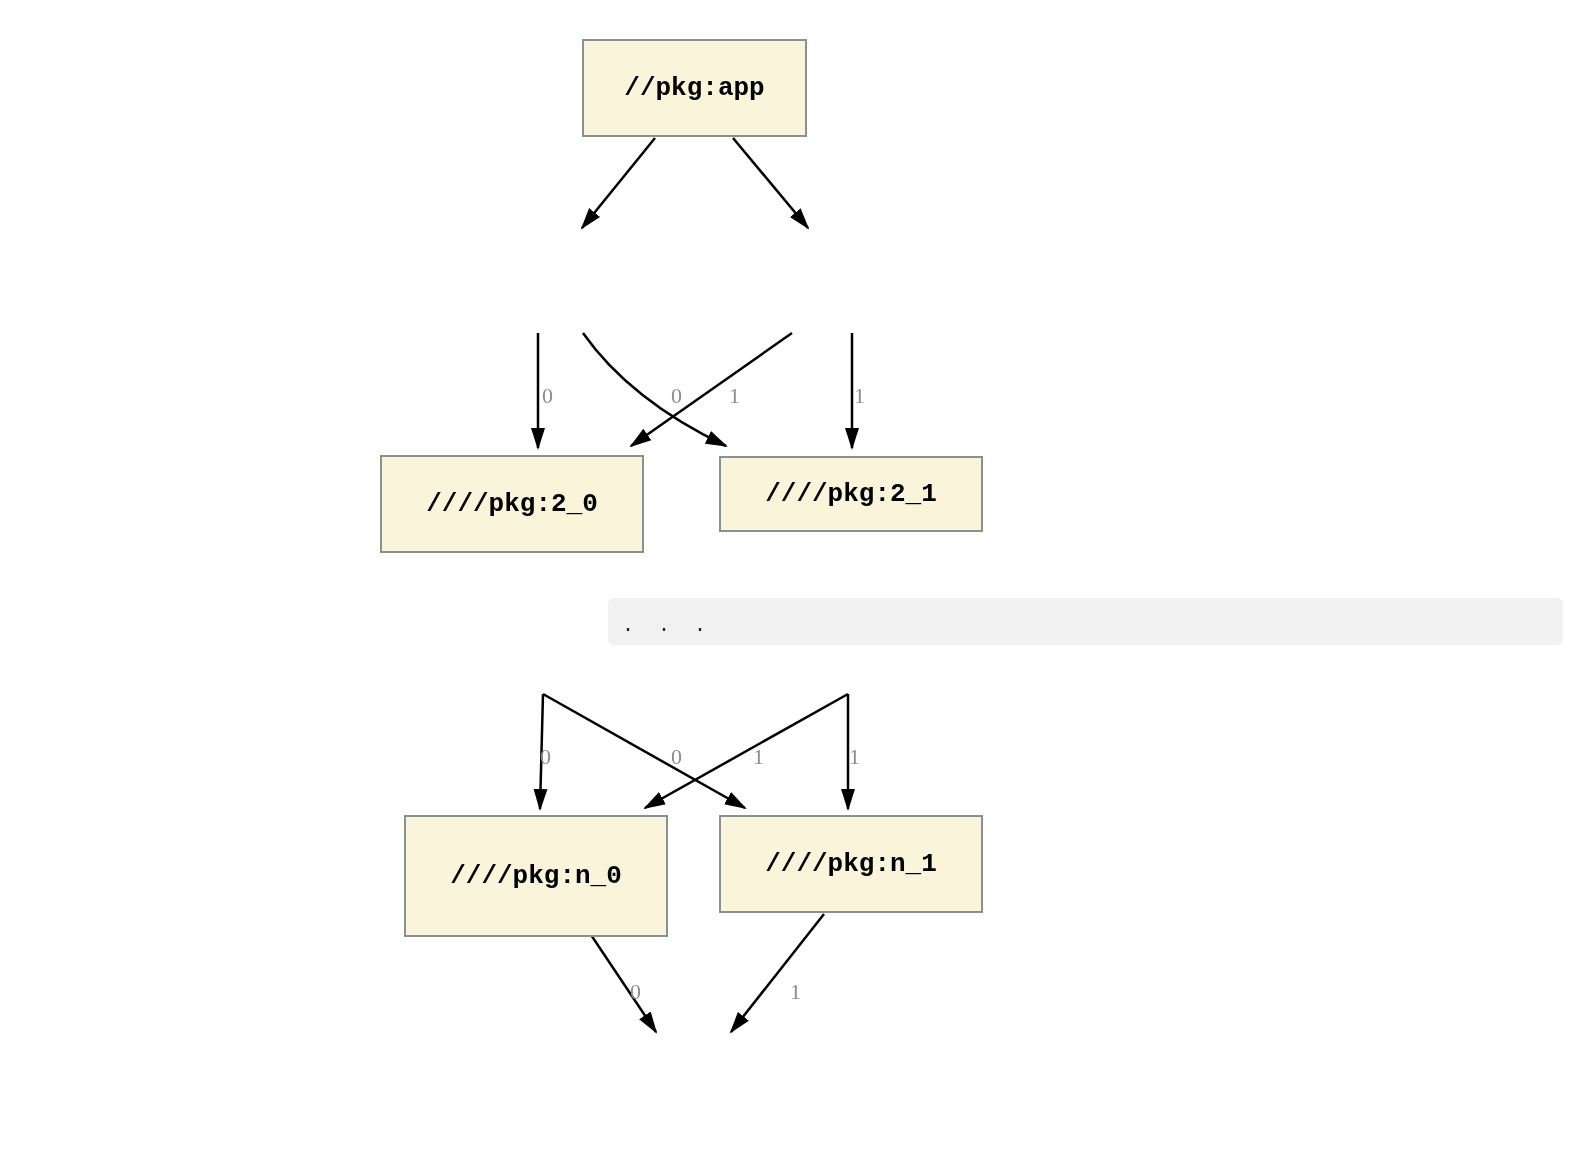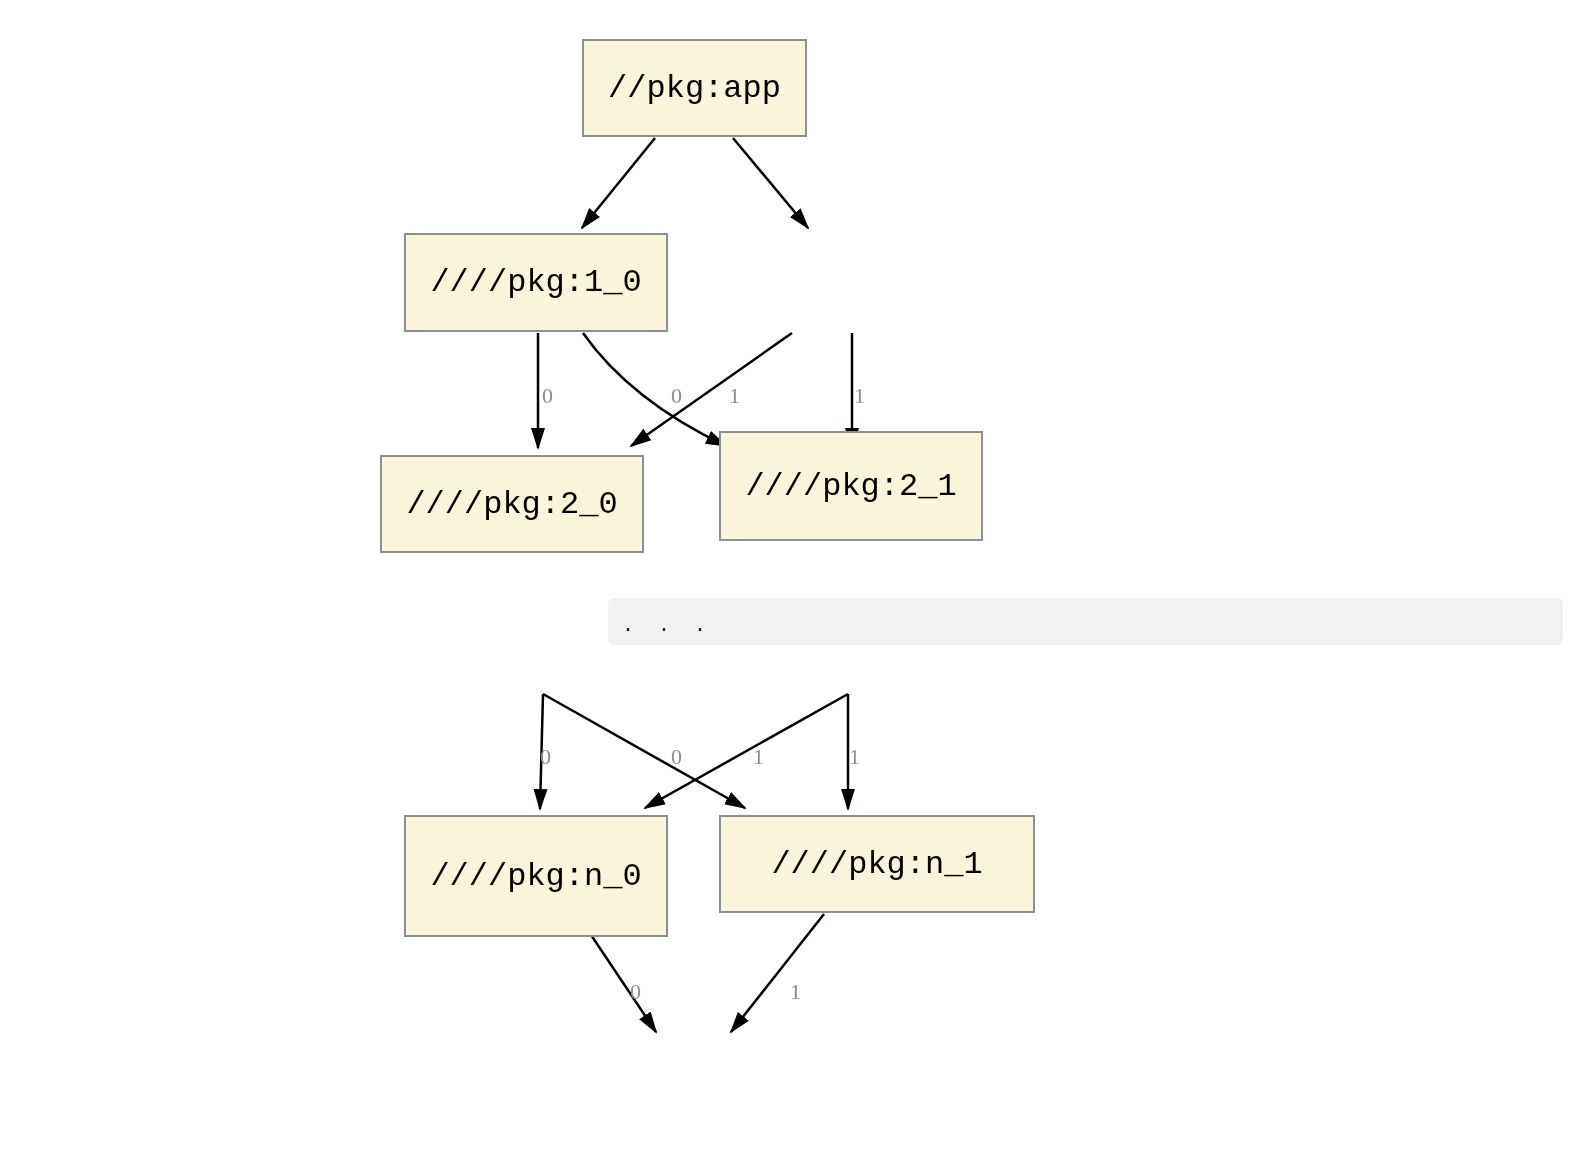--- a/index.html
+++ b/index.html
@@ -15,21 +15,21 @@
   .edges-svg{position:absolute;left:0;top:0;width:1592px;height:1162px;}
   .edge{stroke:var(--edge);stroke-width:2.5;fill:none;}
   .arrowhead{fill:var(--edge);}
   .node{
     position:absolute;box-sizing:border-box;
     background:var(--node-fill);border:2px solid var(--node-border);
     display:flex;align-items:center;justify-content:center;
   }
   .node span{
     font-family:"Liberation Mono","DejaVu Sans Mono",monospace;
-    font-weight:normal;font-size:32px;color:var(--node-text);
+    font-weight:bold;font-size:26px;color:var(--node-text);
     white-space:pre;letter-spacing:0;
   }
   .elabel{
     position:absolute;
     font-family:"Liberation Serif","DejaVu Serif",serif;
     font-size:22px;line-height:22px;color:var(--edge-label);
   }
   .ellipsis-band{
     position:absolute;left:608px;top:598px;width:955px;height:47px;
     background:var(--ellipsis-bg);border-radius:6px;
@@ -67,35 +67,32 @@
     <path class="edge" d="M848,694 L848,809" marker-end="url(#arrow)"></path>
 
     <path class="edge" d="M577,914 L656,1032" marker-end="url(#arrow)"></path>
     <path class="edge" d="M824,914 L731,1032" marker-end="url(#arrow)"></path>
   </svg>
 
   <div class="node" style="left:582px;top:39px;width:225px;height:98px">
     <span>//pkg:app</span>
   </div>
 
-  <div class="node" style="left:404px;top:233px;width:264px;height:99px">
-    <span>////pkg:1_0</span>
-  </div>
 
   <div class="node" style="left:380px;top:455px;width:264px;height:98px">
     <span>////pkg:2_0</span>
   </div>
-  <div class="node" style="left:719px;top:431px;width:264px;height:110px">
+  <div class="node" style="left:719px;top:456px;width:264px;height:76px">
     <span>////pkg:2_1</span>
   </div>
 
   <div class="node" style="left:404px;top:815px;width:264px;height:122px">
     <span>////pkg:n_0</span>
   </div>
-  <div class="node" style="left:719px;top:815px;width:316px;height:98px">
+  <div class="node" style="left:719px;top:815px;width:264px;height:98px">
     <span>////pkg:n_1</span>
   </div>
 
 
   <div class="ellipsis-band">
     <span>.  .  .</span>
   </div>
 
   <div class="elabel" style="left:542px;top:385px">0</div>
   <div class="elabel" style="left:671px;top:385px">0</div>

